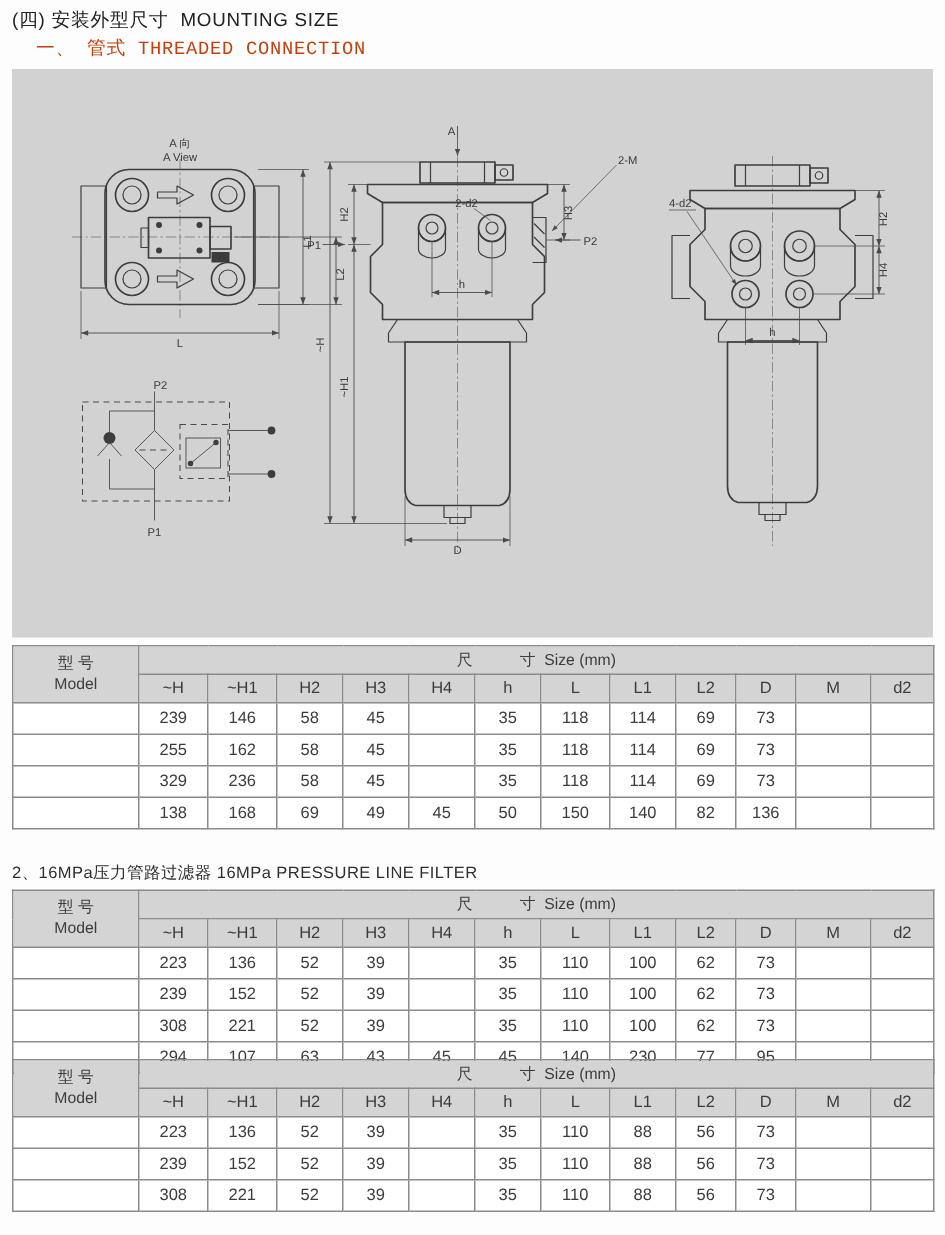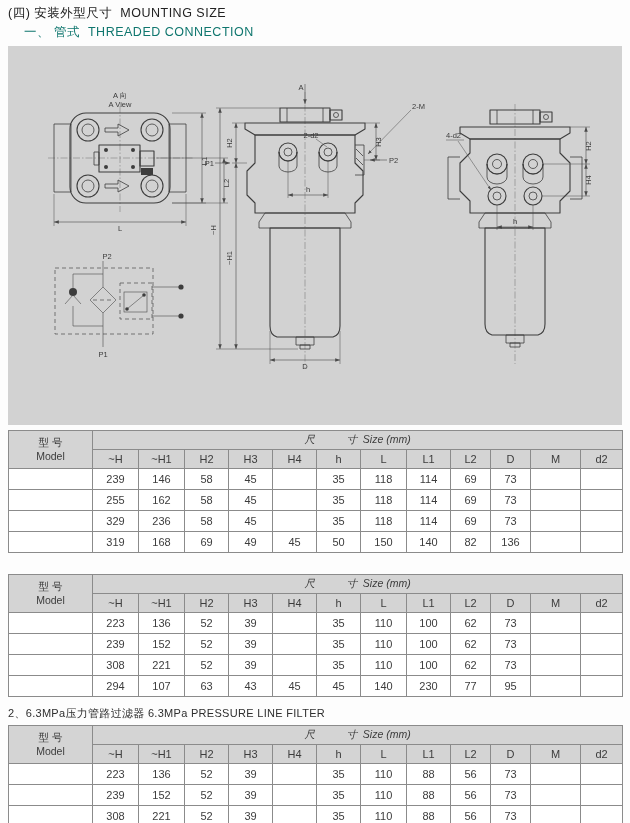--- a/index.html
+++ b/index.html
@@ -1,39 +1,39 @@
 <!DOCTYPE html>
 <html><head>
 <meta charset="utf-8">
 <style>
   html,body{margin:0;padding:0;background:#ffffff;}
   body{width:630px;height:823px;overflow:hidden;font-family:"Liberation Sans",sans-serif;color:#333;}
   .page{position:relative;width:630px;height:823px;background:#fdfdfd;}
   .hdr-line1{position:absolute;left:8px;top:5px;font-size:12.5px;color:#222;letter-spacing:.5px;}
-  .hdr-line2{position:absolute;left:24px;top:24px;font-size:12.5px;color:#0f766e;letter-spacing:.5px;}
+  .hdr-line2{position:absolute;left:24px;top:24px;font-size:12.5px;color:#c2410c;letter-spacing:.5px;font-family:Liberation Mono, monospace;}
   .hdr-en{margin-left:8px;}
   .panel{position:absolute;left:8px;top:46px;width:614px;height:379px;background:#d2d2d2;}
   svg{display:block;}
   .ol{fill:none;stroke:#3d3d3d;stroke-width:1.1;stroke-linejoin:round;}
   .ol2{fill:none;stroke:#3d3d3d;stroke-width:.8;stroke-linejoin:round;}
   .filldark{fill:#3d3d3d;stroke:none;}
   .cl{stroke:#6f6f6f;stroke-width:.5;stroke-dasharray:7 2 1.5 2;fill:none;}
   .dl{stroke:#4a4a4a;stroke-width:.6;fill:none;}
   .ext{stroke:#4a4a4a;stroke-width:.5;fill:none;}
   .dim{font-size:7.5px;fill:#3a3a3a;font-family:"Liberation Sans",sans-serif;}
   .dash{stroke:#4a4a4a;stroke-width:.7;stroke-dasharray:4 3;fill:none;}
   .sect{position:absolute;left:8px;width:614px;}
   .sect-1{top:430px;} .sect-2{top:574px;} .sect-3{top:706px;}
   .tbl-title{font-size:11px;color:#2e2e2e;margin:0 0 4px 0;letter-spacing:.3px;}
   table{border-collapse:collapse;table-layout:fixed;width:614px;padding-left:11px;}
   td{border:1px solid #8b8b8b;text-align:center;font-size:11px;color:#3c3c3c;height:18px;padding:0;overflow:hidden;}
   tr.datarow td{height:20px;background:#fff;}
   .hdr-bg{background:#d4d4d4;}
   .model-hdr{font-size:10.5px;line-height:1.25;}
-  .size-hdr{font-size:10.5px;white-space:pre;font-style:italic;}
+  .size-hdr{font-size:10.5px;white-space:pre;}
 </style>
 </head>
 <body>
 
 <div class="page">
 
   <div class="hdr-line1">
     <span>(四) 安装外型尺寸</span><span class="hdr-en">MOUNTING SIZE</span>
   </div>
   <div class="hdr-line2">
@@ -329,38 +329,39 @@
             <td>35</td>
             <td>118</td>
             <td>114</td>
             <td>69</td>
             <td>73</td>
             <td></td>
             <td></td>
           </tr>
           <tr class="datarow">
             <td></td>
-            <td>319</td>
+            <td>138</td>
             <td>168</td>
             <td>69</td>
             <td>49</td>
             <td>45</td>
             <td>50</td>
             <td>150</td>
             <td>140</td>
             <td>82</td>
             <td>136</td>
             <td></td>
             <td></td>
           </tr>
         </tbody>
     </table>
   </div>
 
   <div class="sect sect-2">
+    <div class="tbl-title">2、16MPa压力管路过滤器  16MPa PRESSURE LINE FILTER</div>
     <table>
       <colgroup>
           <col style="width:84px">
           <col style="width:46px">
           <col style="width:46px">
           <col style="width:44px">
           <col style="width:44px">
           <col style="width:44px">
           <col style="width:44px">
           <col style="width:46px">
@@ -450,21 +451,20 @@
             <td>77</td>
             <td>95</td>
             <td></td>
             <td></td>
           </tr>
         </tbody>
     </table>
   </div>
 
   <div class="sect sect-3">
-    <div class="tbl-title">2、6.3MPa压力管路过滤器  6.3MPa PRESSURE LINE FILTER</div>
     <table>
       <colgroup>
           <col style="width:84px">
           <col style="width:46px">
           <col style="width:46px">
           <col style="width:44px">
           <col style="width:44px">
           <col style="width:44px">
           <col style="width:44px">
           <col style="width:46px">

